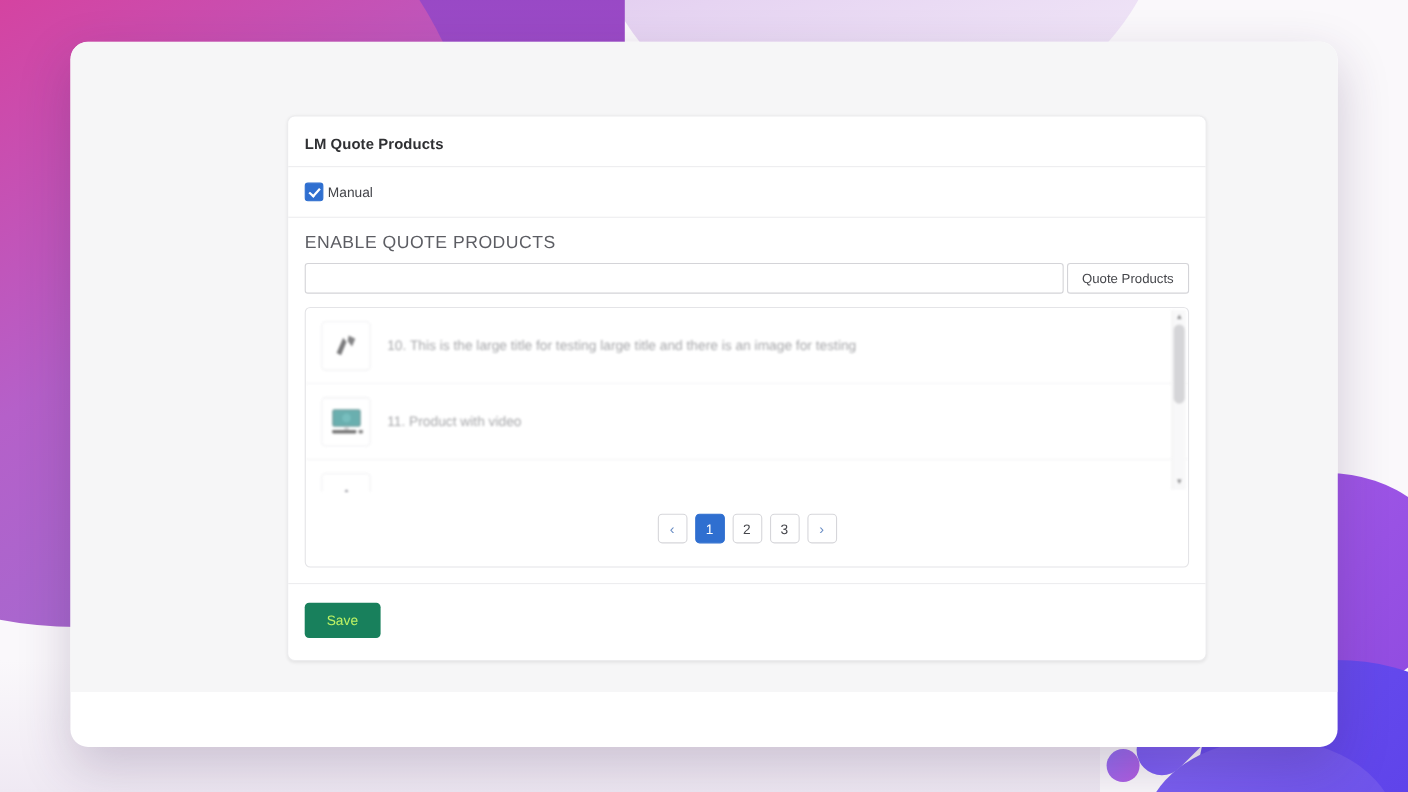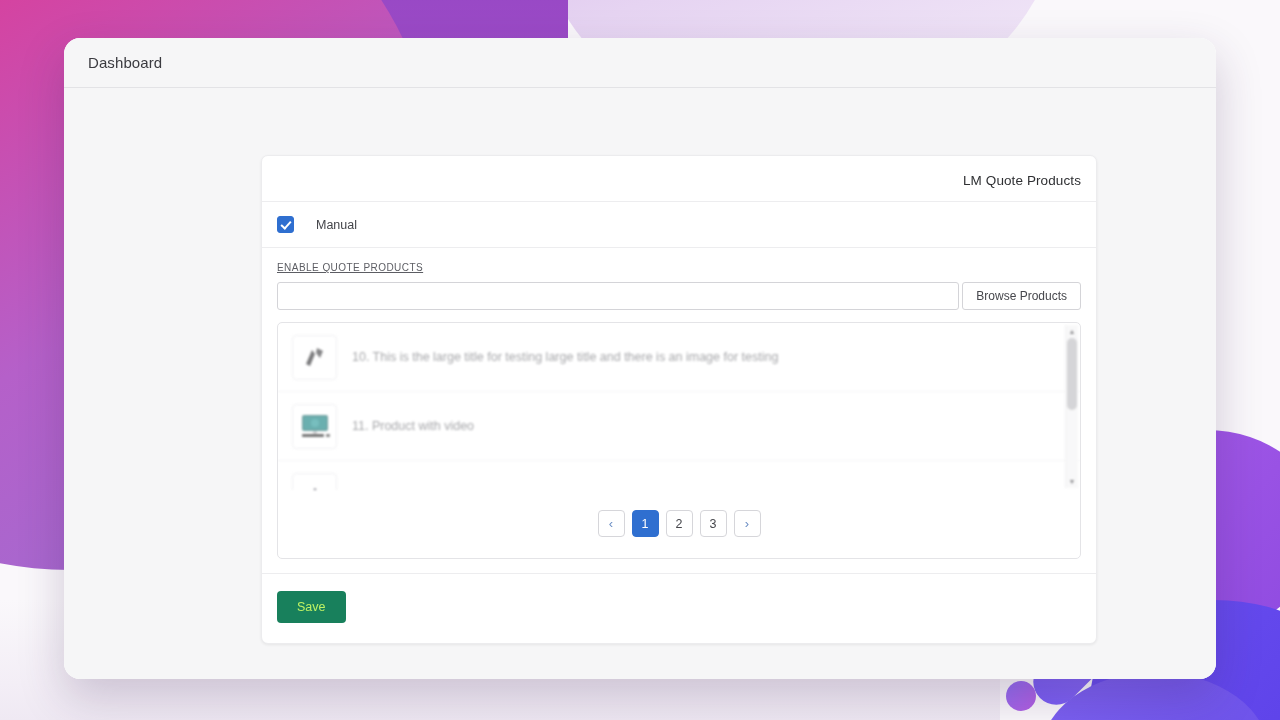--- a/index.html
+++ b/index.html
@@ -132,33 +132,32 @@
     border-radius: 7px;
     box-shadow: 0 1px 3px rgba(0,0,0,0.07);
     border: 1px solid #ececee;
   }
   .card-header {
     padding: 17px 15px 13px;
     border-bottom: 1px solid #ededef;
   }
   .card-title {
     font-size: 13.5px;
-    font-weight: 400;
+    font-weight: 700;
     color: #2f3033;
     letter-spacing: .1px;
-    text-align: right;
   }
 
   .section {
     padding: 14px 15px;
     border-bottom: 1px solid #ededef;
   }
 
   
-  .cbx-row { display: flex; align-items: center; gap: 22px; }
+  .cbx-row { display: flex; align-items: center; gap: 4px; }
   .cbx {
     width: 17px; height: 17px;
     border-radius: 3px;
     flex: 0 0 auto;
     position: relative;
   }
   .cbx.checked {
     background: #2f6fd0;
     border: 1px solid #2f6fd0;
   }
@@ -172,25 +171,24 @@
     transform: rotate(42deg);
   }
   .cbx.unchecked {
     background: #fff;
     border: 1.6px solid #9a9aa0;
   }
   .cbx-label { font-size: 12.5px; color: #44454a; }
 
   
   .field-label {
-    font-size: 10px;
+    font-size: 16px;
     color: #5c5d63;
     letter-spacing: .45px;
     margin-bottom: 9px;
-    text-decoration: underline;
   }
   .input-row { display: flex; gap: 3px; align-items: stretch; }
   .text-input {
     flex: 1;
     height: 28px;
     border: 1px solid #d4d4d8;
     border-radius: 3px;
     background: #fff;
     font-size: 12px;
     padding: 0 9px;
@@ -338,23 +336,20 @@
     </div>
     <div class="blob-violet"></div>
     <div class="blob-violet-2"></div>
     <div class="bottom-fade"></div>
     <div class="blob-bottom-purple"></div>
     <div class="dot-circle"></div>
   </div>
 
   <div class="window">
 
-    <div class="titlebar">
-      <span class="titlebar-title">Dashboard</span>
-    </div>
 
     <div class="window-body">
 
       <div class="card">
 
         <div class="card-header">
           <div class="card-title">LM Quote Products</div>
         </div>
 
         <div class="section">
@@ -362,21 +357,21 @@
             <span class="cbx checked"></span>
             <span class="cbx-label">Manual</span>
           </label>
         </div>
 
         <div class="section">
           <div class="field-label">ENABLE QUOTE PRODUCTS</div>
 
           <div class="input-row">
             <input class="text-input" type="text" placeholder="" style="">
-            <button class="browse-btn">Browse Products</button>
+            <button class="browse-btn">Quote Products</button>
           </div>
 
           <div class="list-wrap">
 
             <div class="list-scroll">
 
               <div class="prod-row">
                 <span class="thumb">
                   <svg width="30" height="30" viewBox="0 0 30 30">
                     <path d="M6 22 L12 8 L15 12 L10 24 Z" fill="#2b2b2e"></path>

